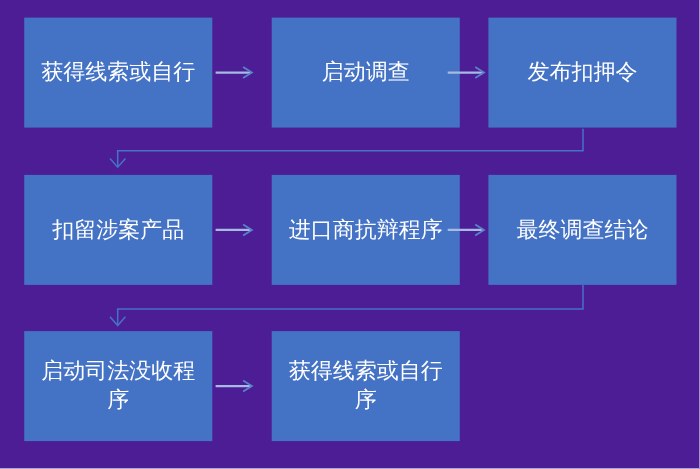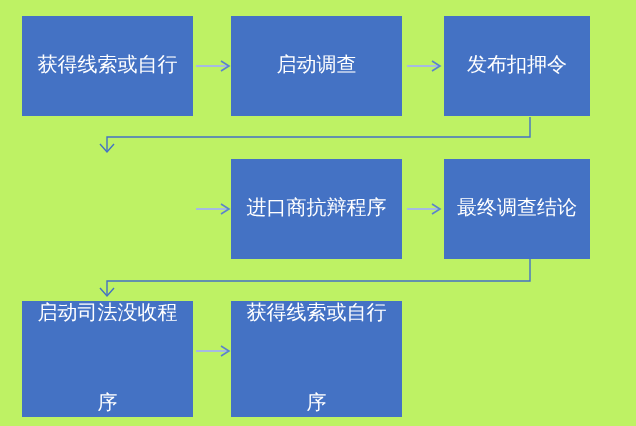--- a/index.html
+++ b/index.html
@@ -1,44 +1,44 @@
 <!DOCTYPE html>
 <html><head>
 <meta charset="utf-8">
 <style>
   html, body { margin: 0; padding: 0; background: #ffffff; }
   .canvas {
     position: relative;
     width: 636px;
     height: 426px;
-    background: #bef264;
-    font-family: Liberation Mono, monospace;
+    background: #4c1d95;
+    font-family: Liberation Serif, serif;
     overflow: hidden;
   }
   .flow-box {
     position: absolute;
     background: #4472C4;
     color: #ffffff;
     display: flex;
     flex-direction: column;
     align-items: center;
     justify-content: center;
     text-align: center;
     font-size: 20px;
     line-height: 26px;
   }
   .flow-box .line { display: block; white-space: nowrap; }
   
   .r1 { top: 16px;  height: 100px; }
   .r2 { top: 159px; height: 100px; }
-  .r3 { top: 301px; height: 116px; justify-content: space-between; }
+  .r3 { top: 301px; height: 100px; }
   
   .c1 { left: 22px;  width: 171px; }
-  .c2 { left: 231px; width: 171px; }
-  .c3 { left: 444px; width: 146px; }
+  .c2 { left: 247px; width: 171px; }
+  .c3 { left: 444px; width: 171px; }
   .connector-layer {
     position: absolute;
     left: 0; top: 0;
     width: 636px; height: 426px;
     pointer-events: none;
   }
 </style>
 </head>
 <body>
 
@@ -49,20 +49,23 @@
   </div>
 
   <div class="flow-box r1 c2">
     <span class="line">启动调查</span>
   </div>
 
   <div class="flow-box r1 c3">
     <span class="line">发布扣押令</span>
   </div>
 
+  <div class="flow-box r2 c1">
+    <span class="line">扣留涉案产品</span>
+  </div>
 
   <div class="flow-box r2 c3">
     <span class="line">最终调查结论</span>
   </div>
 
   <div class="flow-box r2 c2">
     <span class="line">进口商抗辩程序</span>
   </div>
 
   <div class="flow-box r3 c1">

